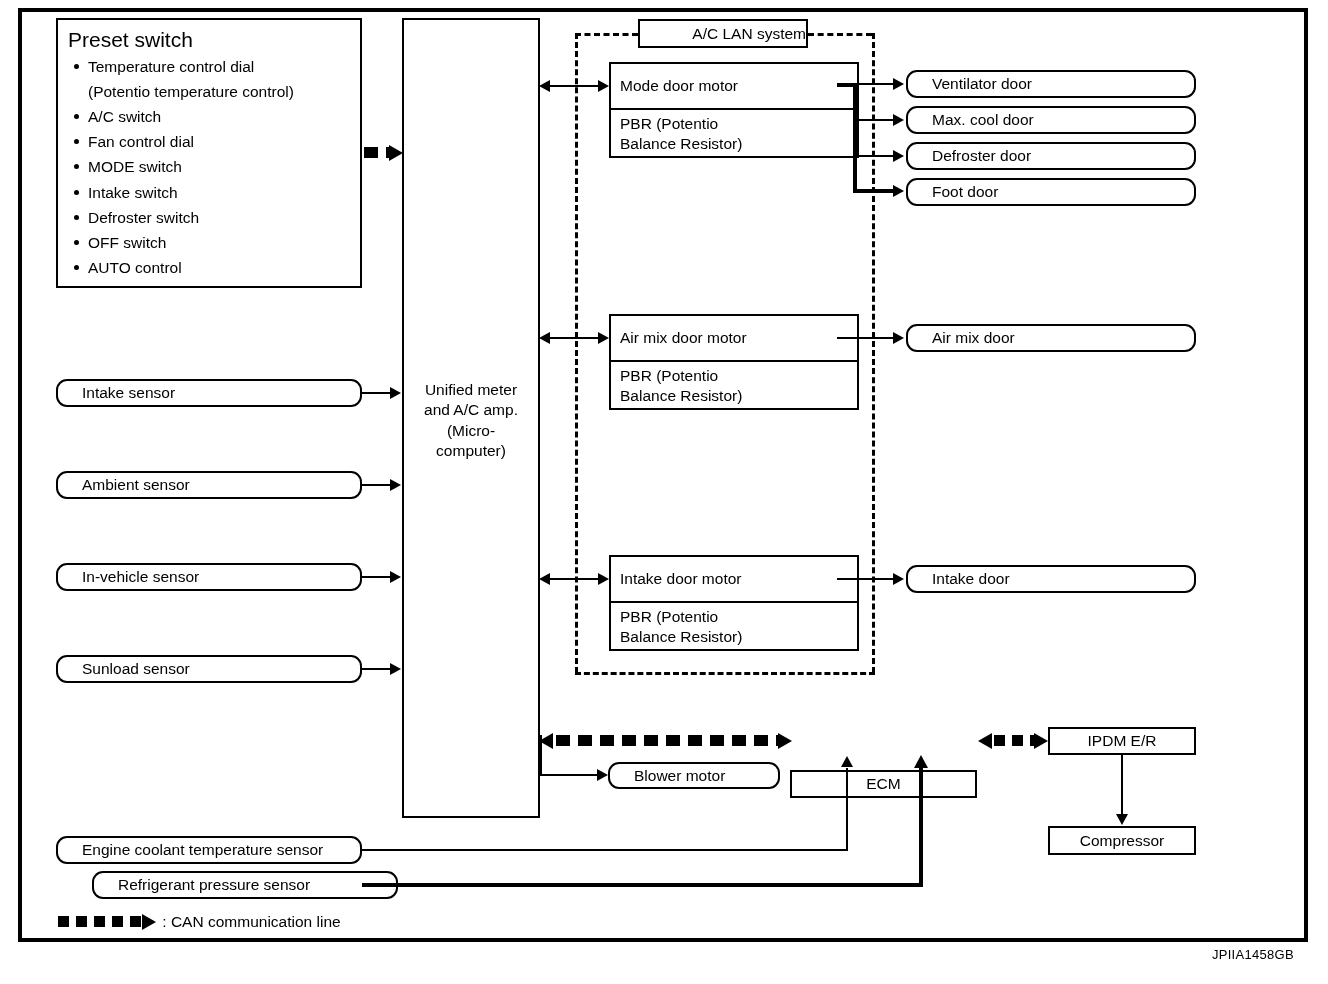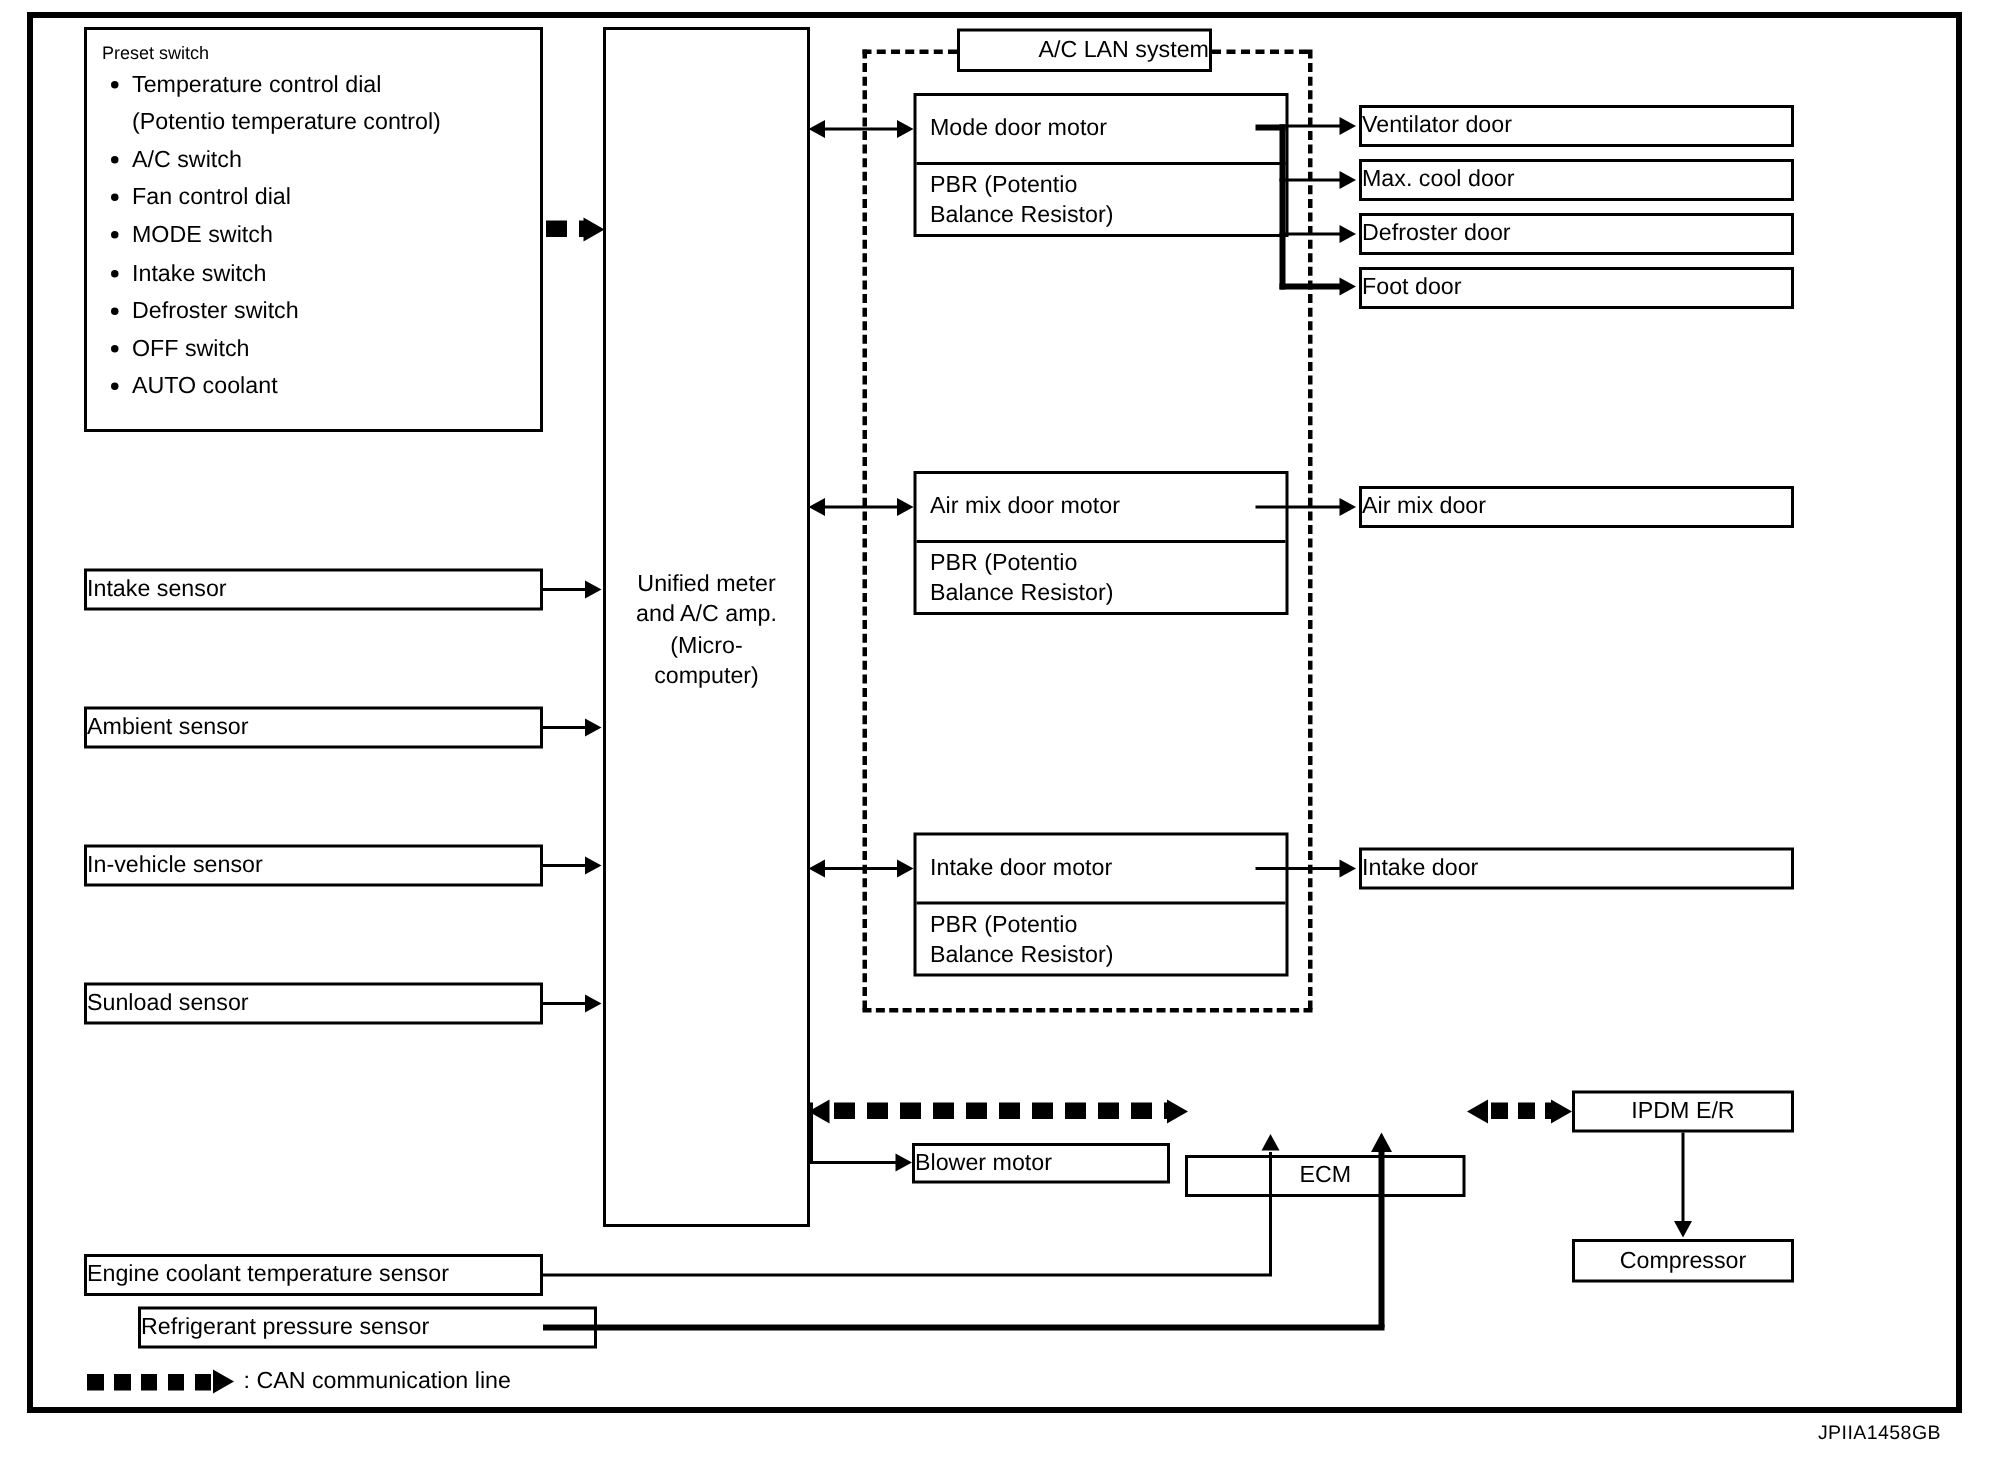--- a/index.html
+++ b/index.html
@@ -4,21 +4,21 @@
 <title>A/C System Components Diagram</title>
 <style>
   html,body{margin:0;padding:0;background:#ffffff;}
   body{font-family:"Liberation Sans", sans-serif;}
   #page{position:relative;width:1328px;height:984px;background:#fff;overflow:hidden;}
   #frame{position:absolute;left:18px;top:8px;width:1290px;height:934px;border:4px solid #000;box-sizing:border-box;}
 
   .box{position:absolute;border:2px solid #000;background:#fff;box-sizing:border-box;}
   .box .lbl{display:block;font-size:15.5px;color:#000;line-height:1.28;}
   .vcent{display:flex;align-items:center;}
-  .pad{padding-left:0;}
+  .pad{padding-left:24px;border-radius:11px;}
 
   
   .ln{position:absolute;background:#000;}
   .h1{height:2px;}
   .v1{width:2px;}
   .h3{height:4px;}
   .v3{width:4px;}
 
   
   .ar{position:absolute;width:0;height:0;}
@@ -32,21 +32,21 @@
 
   
   .dash-v{position:absolute;width:0;border-left:3px dashed #000;}
   .dash-h{position:absolute;height:0;border-top:3px dashed #000;}
 
   
   .can{position:absolute;height:11px;background:repeating-linear-gradient(to right,#000 0 14px,#fff 14px 22px);}
   .can-sm{position:absolute;height:11px;background:repeating-linear-gradient(to right,#000 0 11px,#fff 11px 18px);}
 
   #preset{left:56px;top:18px;width:306px;height:270px;}
-  #preset .hd{font-size:12px;padding:8px 0 2px 10px;}
+  #preset .hd{font-size:21px;padding:8px 0 2px 10px;}
   #preset ul{list-style:none;margin:0;padding:0 0 0 16px;}
   #preset li{font-size:15.5px;line-height:1.62;position:relative;padding-left:14px;}
   #preset li::before{content:"";position:absolute;left:0;top:10px;width:5px;height:5px;background:#000;border-radius:50%;}
   #preset li.cont{padding-left:14px;}
   #preset li.cont::before{display:none;}
 
   #unified{left:402px;top:18px;width:138px;height:800px;}
   #unified .txt{position:absolute;left:0;right:0;top:360px;text-align:center;font-size:15.5px;line-height:1.32;}
 
   .lanlabel{left:638px;top:19px;width:170px;height:29px;}
@@ -71,21 +71,21 @@
     <div class="hd">Preset switch</div>
     <ul>
       <li>Temperature control dial</li>
       <li class="cont">(Potentio temperature control)</li>
       <li>A/C switch</li>
       <li>Fan control dial</li>
       <li>MODE switch</li>
       <li>Intake switch</li>
       <li>Defroster switch</li>
       <li>OFF switch</li>
-      <li>AUTO coolant</li>
+      <li>AUTO control</li>
     </ul>
   </div>
 
   <div class="can" style="left:364px;top:147px;width:26px;"></div>
   <div class="ar ar-rb" style="left:389px;top:144.5px;"></div>
 
   <div class="box" id="unified">
     <div class="txt">
       <span>Unified meter</span><br>
       <span>and A/C amp.</span><br>

